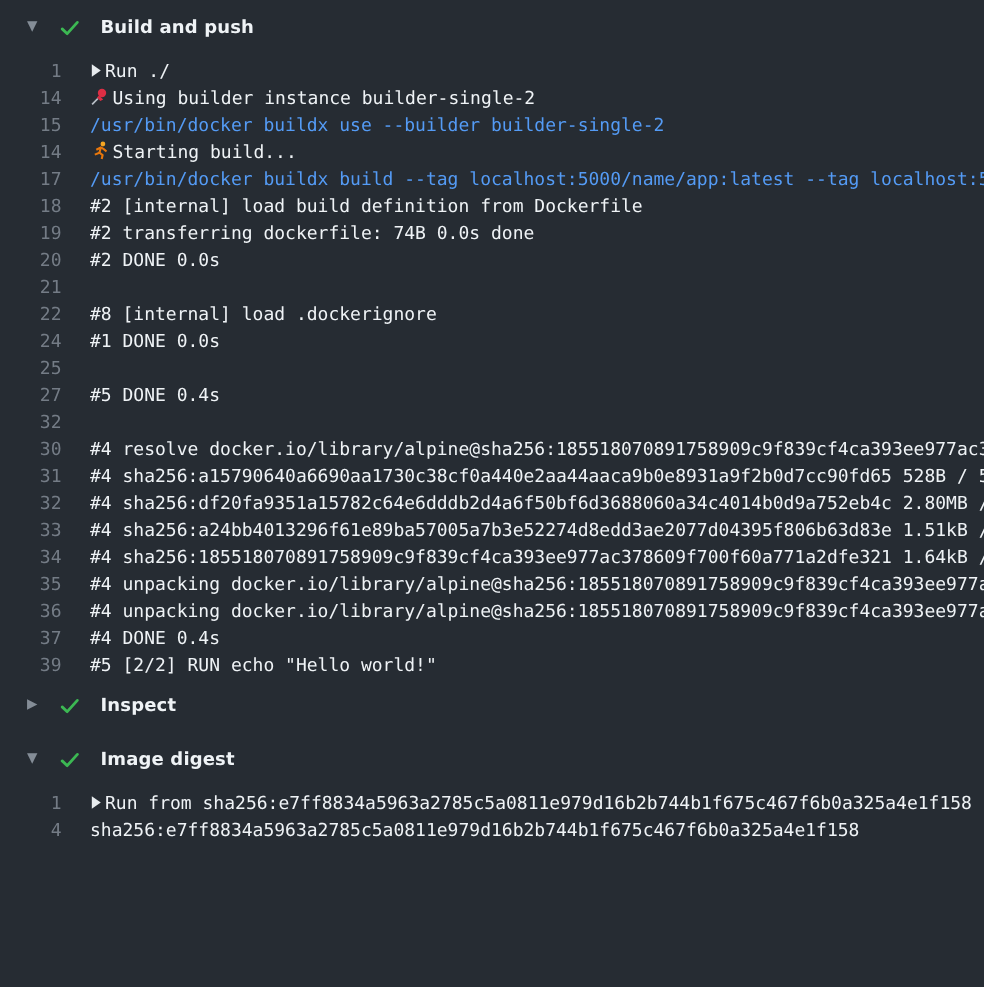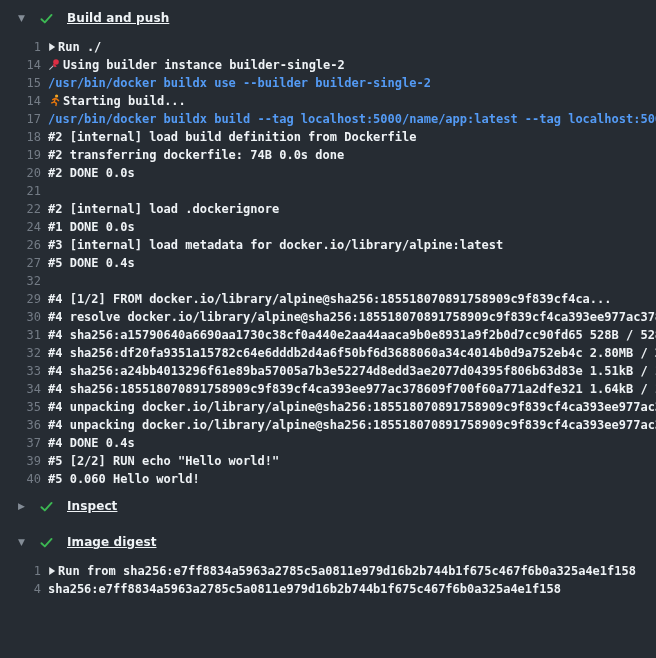--- a/index.html
+++ b/index.html
@@ -17,29 +17,29 @@
     height:36px;display:flex;align-items:center;padding-left:18px;cursor:pointer;
   }
   .chevron{
     width:11px;color:var(--muted);font-size:9px;line-height:1;flex:0 0 auto;
     font-family:"DejaVu Sans",sans-serif;
   }
   .check-wrap{margin-left:10px;width:15px;height:15px;flex:0 0 auto;color:var(--success);}
   .check-wrap svg{display:block;}
   .section-title{
     margin-left:13px;font-family:"DejaVu Sans","Liberation Sans",sans-serif;
-    font-size:12px;font-weight:700;color:var(--text);letter-spacing:.1px;text-decoration:underline;
+    font-size:12px;font-weight:700;color:var(--text);letter-spacing:.1px;
   }
   .log-lines{padding-top:2px;}
   .log-line{height:18px;line-height:18px;white-space:pre;overflow:hidden;font-size:12px;}
   .ln{
     display:inline-block;width:41px;text-align:right;color:var(--line-num);
     vertical-align:top;cursor:pointer;
   }
-  .lt{margin-left:7px;color:var(--text);font-weight:bold;}
+  .lt{margin-left:19px;color:var(--text);}
   .lt.command{color:var(--command);}
   .icon-wrap{display:inline-block;vertical-align:baseline;}
   .icon-wrap svg{display:inline-block;vertical-align:middle;position:relative;top:-1px;}
   .icon-run{width:10px;}
   .icon-emoji{width:15px;}
 </style>
 </head>
 <body>
 
 <div id="log-root">
@@ -67,36 +67,34 @@
                 <circle cx="8.6" cy="2" r="1.6" fill="#f6a623"></circle>
                 <path d="M4.2 5.8 L7.2 4.3 L9.2 5.4 L11 7" fill="none" stroke="#e8770c" stroke-width="1.4"></path>
                 <path d="M7.2 4.5 L6.3 7.8 L8.4 9.4 L7.8 12" fill="none" stroke="#e8770c" stroke-width="1.4"></path>
                 <path d="M6.3 7.8 L3.2 9.1" fill="none" stroke="#e8770c" stroke-width="1.4"></path>
               </svg></span><span>Starting build...</span></span></div>
         <div class="log-line"><span class="ln">17</span><span class="lt command"><span>/usr/bin/docker buildx build --tag localhost:5000/name/app:latest --tag localhost:5000</span></span></div>
         <div class="log-line"><span class="ln">18</span><span class="lt"><span>#2 [internal] load build definition from Dockerfile</span></span></div>
         <div class="log-line"><span class="ln">19</span><span class="lt"><span>#2 transferring dockerfile: 74B 0.0s done</span></span></div>
         <div class="log-line"><span class="ln">20</span><span class="lt"><span>#2 DONE 0.0s</span></span></div>
         <div class="log-line"><span class="ln">21</span><span class="lt"><span></span></span></div>
-        <div class="log-line"><span class="ln">22</span><span class="lt"><span>#2 [internal] load .dockerignore</span></span></div>
+        <div class="log-line"><span class="ln">22</span><span class="lt"><span>#8 [internal] load .dockerignore</span></span></div>
         <div class="log-line"><span class="ln">24</span><span class="lt"><span>#1 DONE 0.0s</span></span></div>
-        <div class="log-line"><span class="ln">26</span><span class="lt"><span>#3 [internal] load metadata for docker.io/library/alpine:latest</span></span></div>
+        <div class="log-line"><span class="ln">25</span><span class="lt"><span></span></span></div>
         <div class="log-line"><span class="ln">27</span><span class="lt"><span>#5 DONE 0.4s</span></span></div>
         <div class="log-line"><span class="ln">32</span><span class="lt"><span></span></span></div>
-        <div class="log-line"><span class="ln">29</span><span class="lt"><span>#4 [1/2] FROM docker.io/library/alpine@sha256:185518070891758909c9f839cf4ca...</span></span></div>
         <div class="log-line"><span class="ln">30</span><span class="lt"><span>#4 resolve docker.io/library/alpine@sha256:185518070891758909c9f839cf4ca393ee977ac378609f700f60a771a2dfe321</span></span></div>
         <div class="log-line"><span class="ln">31</span><span class="lt"><span>#4 sha256:a15790640a6690aa1730c38cf0a440e2aa44aaca9b0e8931a9f2b0d7cc90fd65 528B / 528B</span></span></div>
         <div class="log-line"><span class="ln">32</span><span class="lt"><span>#4 sha256:df20fa9351a15782c64e6dddb2d4a6f50bf6d3688060a34c4014b0d9a752eb4c 2.80MB / 2.80MB</span></span></div>
         <div class="log-line"><span class="ln">33</span><span class="lt"><span>#4 sha256:a24bb4013296f61e89ba57005a7b3e52274d8edd3ae2077d04395f806b63d83e 1.51kB / 1.51kB</span></span></div>
         <div class="log-line"><span class="ln">34</span><span class="lt"><span>#4 sha256:185518070891758909c9f839cf4ca393ee977ac378609f700f60a771a2dfe321 1.64kB / 1.64kB</span></span></div>
         <div class="log-line"><span class="ln">35</span><span class="lt"><span>#4 unpacking docker.io/library/alpine@sha256:185518070891758909c9f839cf4ca393ee977ac378609f700f60a771a2dfe321</span></span></div>
         <div class="log-line"><span class="ln">36</span><span class="lt"><span>#4 unpacking docker.io/library/alpine@sha256:185518070891758909c9f839cf4ca393ee977ac378609f700f60a771a2dfe321</span></span></div>
         <div class="log-line"><span class="ln">37</span><span class="lt"><span>#4 DONE 0.4s</span></span></div>
         <div class="log-line"><span class="ln">39</span><span class="lt"><span>#5 [2/2] RUN echo "Hello world!"</span></span></div>
-        <div class="log-line"><span class="ln">40</span><span class="lt"><span>#5 0.060 Hello world!</span></span></div>
       </div>
     </div>
     <div class="section">
       <div class="section-header">
         <span class="chevron">▶</span>
         <span class="check-wrap">
           <svg width="15" height="15" viewBox="0 0 16 16">
             <path d="M2.6 8.8 L6.2 12.2 L13.4 4.2" fill="none" stroke="currentColor" stroke-width="2" stroke-linecap="round" stroke-linejoin="round"></path>
           </svg>
         </span>

